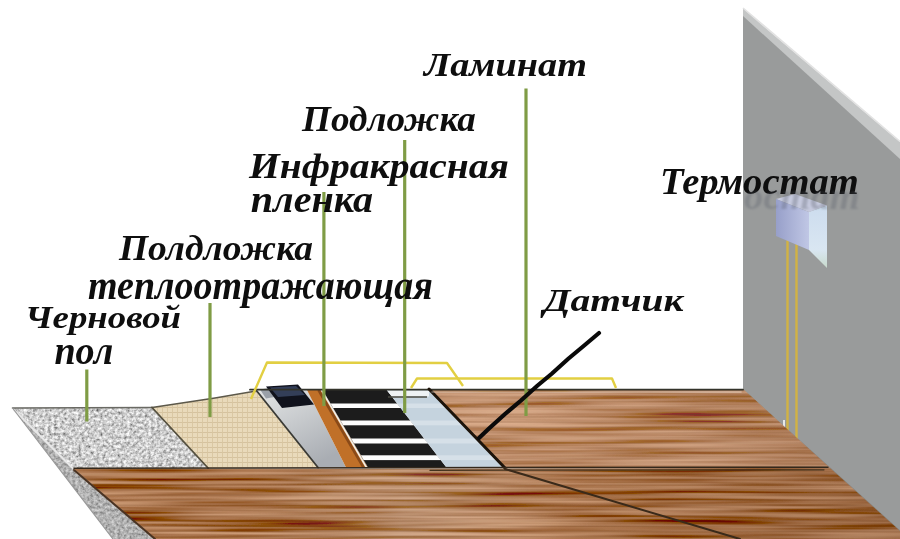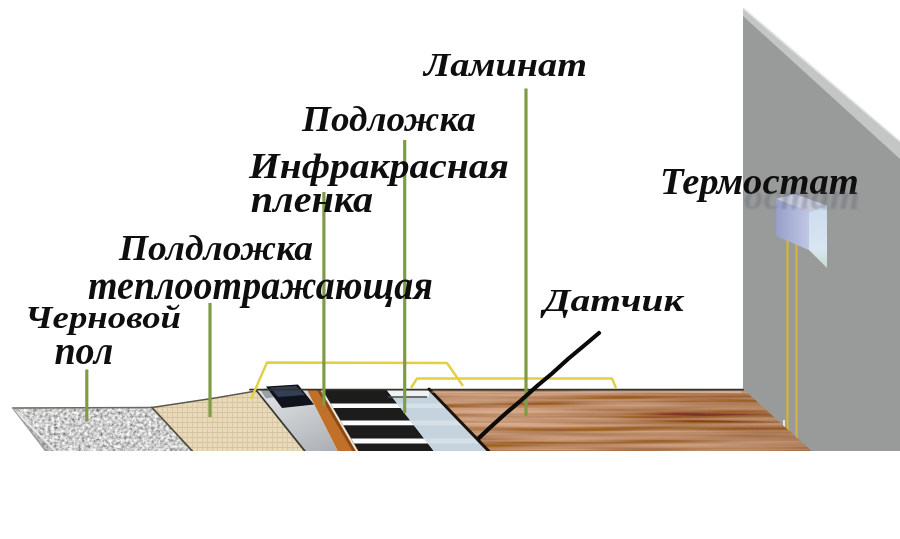--- a/index.html
+++ b/index.html
@@ -1,16 +1,16 @@
 <!DOCTYPE html>
 <html><head>
 <meta charset="utf-8">
 <style>
 html,body{margin:0;padding:0;background:#fff;}
-#stage{position:relative;width:900px;height:451px;overflow:hidden;background:#fff;}
+#stage{position:relative;width:900px;height:539px;overflow:hidden;background:#fff;}
 svg{display:block;}
 </style>
 </head>
 <body>
 <div id="stage">
 <svg width="900" height="539" viewBox="0 0 900 539" font-family="Liberation Serif, serif">
 <defs>
 
   <filter id="speck" x="-2%" y="-2%" width="104%" height="104%">
     <feTurbulence type="fractalNoise" baseFrequency="0.33" numOctaves="3" seed="11" result="n"></feTurbulence>

